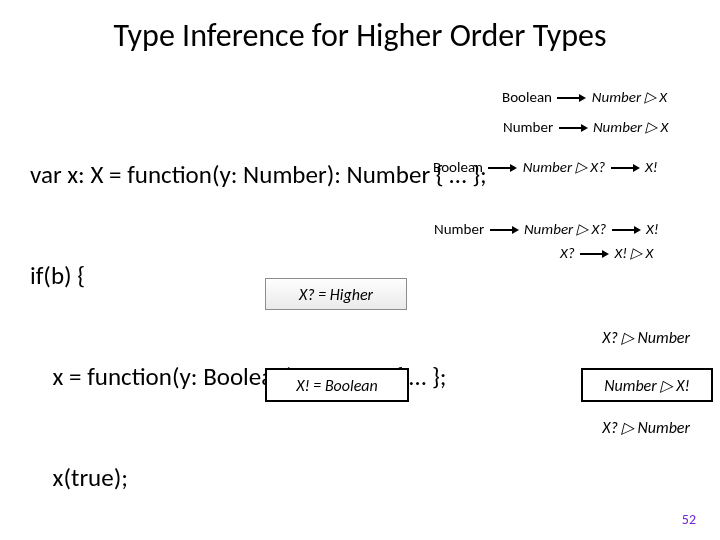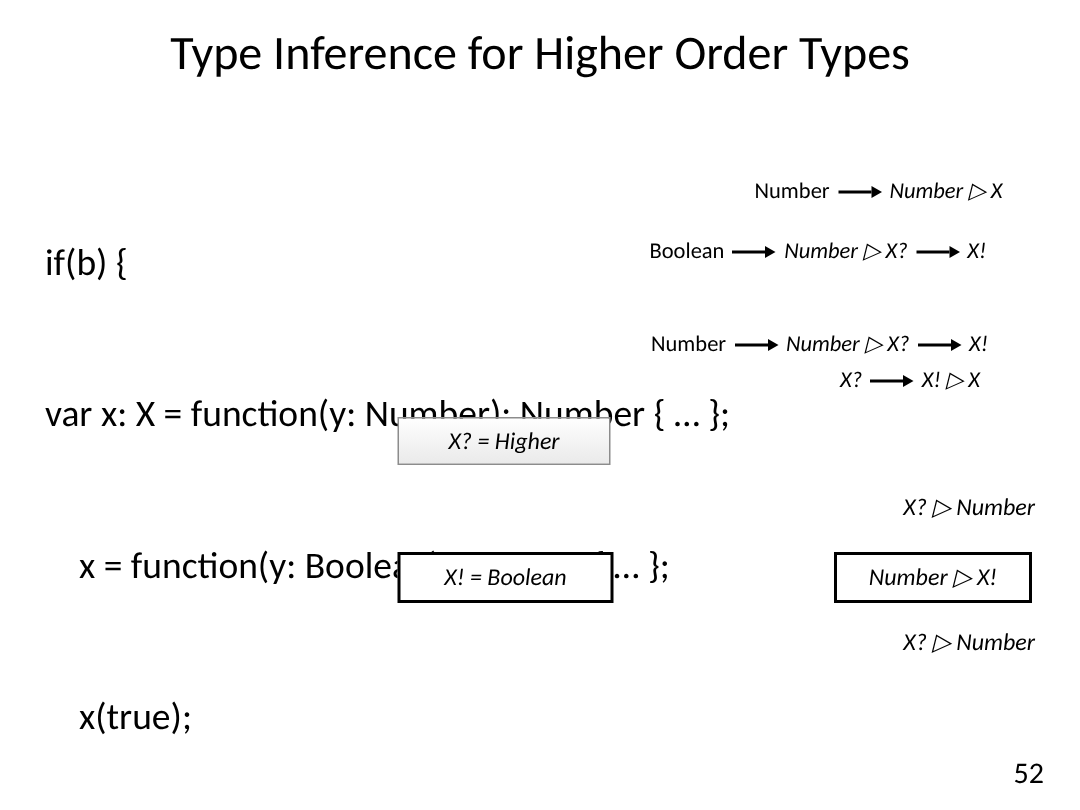--- a/index.html
+++ b/index.html
@@ -82,39 +82,44 @@
     position: absolute;
     right: 30px;
     font-size: 16px;
     font-style: italic;
     white-space: nowrap;
   }
   .pagenum {
     position: absolute;
     right: 24px;
     bottom: 12px;
-    font-size: 20px;
-    color: #000000;
+    font-size: 14px;
+    color: #6d28d9;
   }
 </style>
 </head>
 <body>
 
 <div class="slide">
 
   <div class="title">Type Inference for Higher Order Types</div>
 
   <div class="code">
+    <div>var x: X = function(y: Number): Number { … };</div>
     <div>if(b) {</div>
-    <div>var x: X = function(y: Number): Number { … };</div>
     <div>    x = function(y: Boolean): Number { … };</div>
     <div>    x(true);</div>
     
   </div>
 
+  <div class="ann" style="top:88px; left:502px;">
+    <span>Boolean</span>
+    <span class="arrow"></span>
+    <i>Number ▷ X</i>
+  </div>
 
   <div class="ann" style="top:118px; left:503px;">
     <span>Number</span>
     <span class="arrow"></span>
     <i>Number ▷ X</i>
   </div>
 
   <div class="ann" style="top:158px; left:433px;text-align:right;">
     <span>Boolean</span>
     <span class="arrow"></span>
@@ -138,21 +143,21 @@
   </div>
 
   <div class="box" style="top:278px; left:265px; width:140px; height:30px;">
     <span>X? = Higher</span>
   </div>
 
   <div class="box strong" style="top:368px; left:265px; width:140px; height:30px;">
     <span>X! = Boolean</span>
   </div>
 
-  <div class="box strong" style="top:368px; left:556px; width:128px; height:30px;">
+  <div class="box strong" style="top:368px; left:581px; width:128px; height:30px;">
     <span>Number ▷ X!</span>
   </div>
 
   <div class="right-stack" style="top:328px;">X? ▷ Number</div>
   <div class="right-stack" style="top:418px;text-align:center;">X? ▷ Number</div>
 
   <div class="pagenum">52</div>
 </div>
 
 </body></html>

